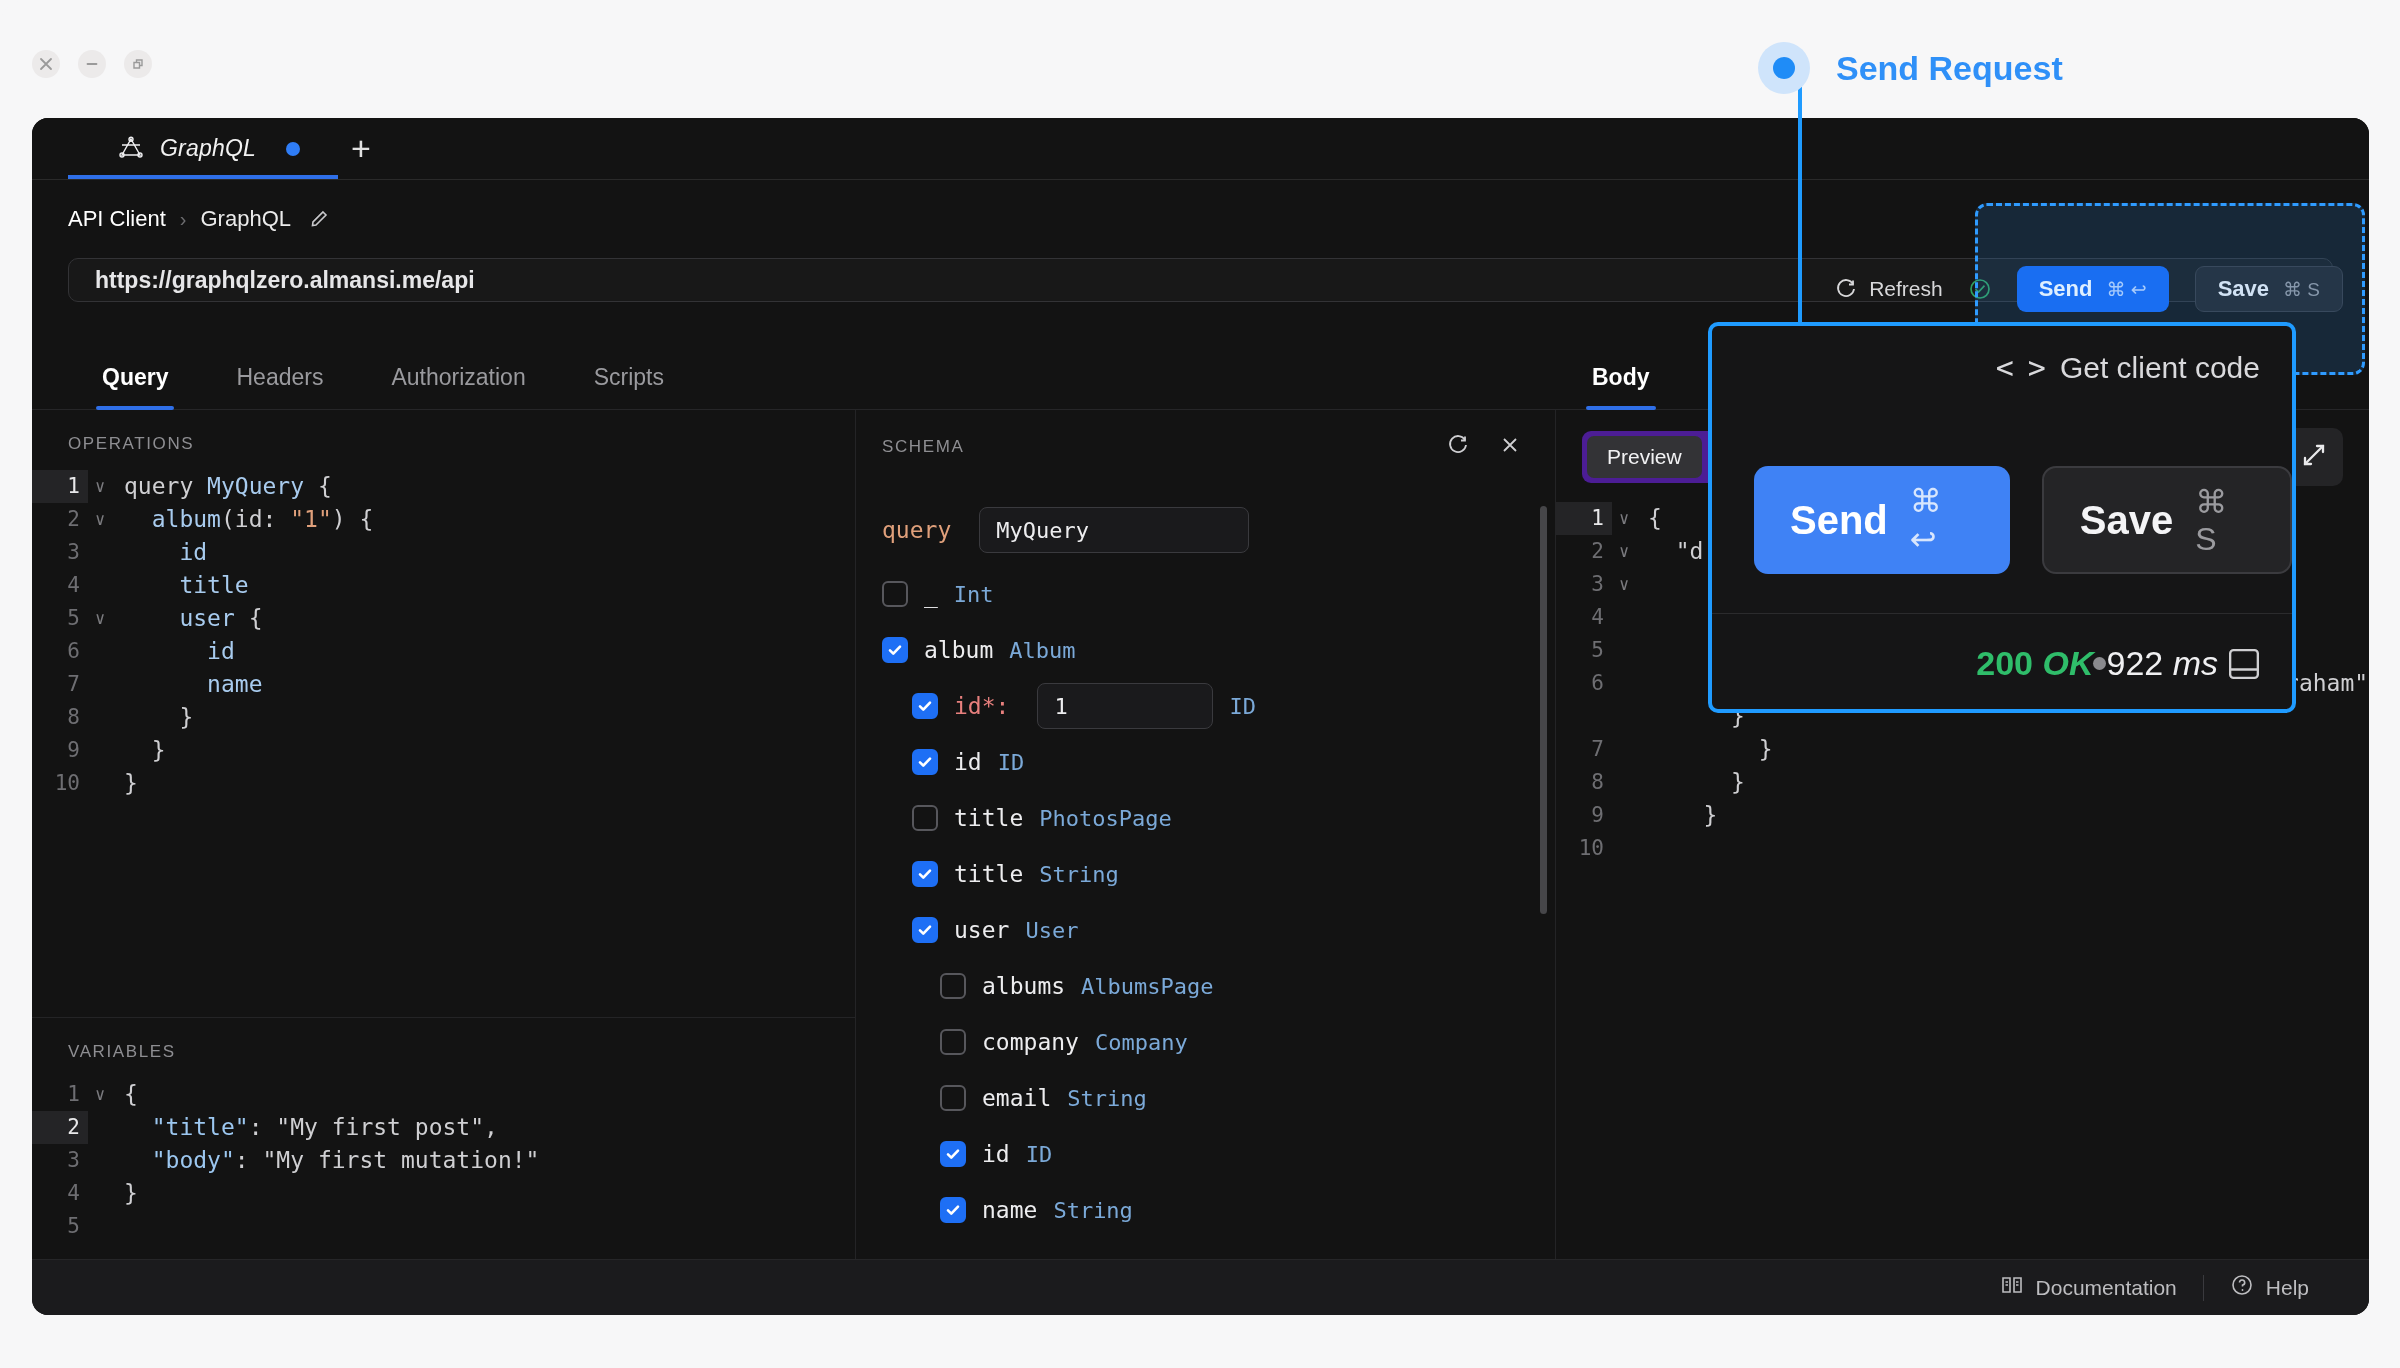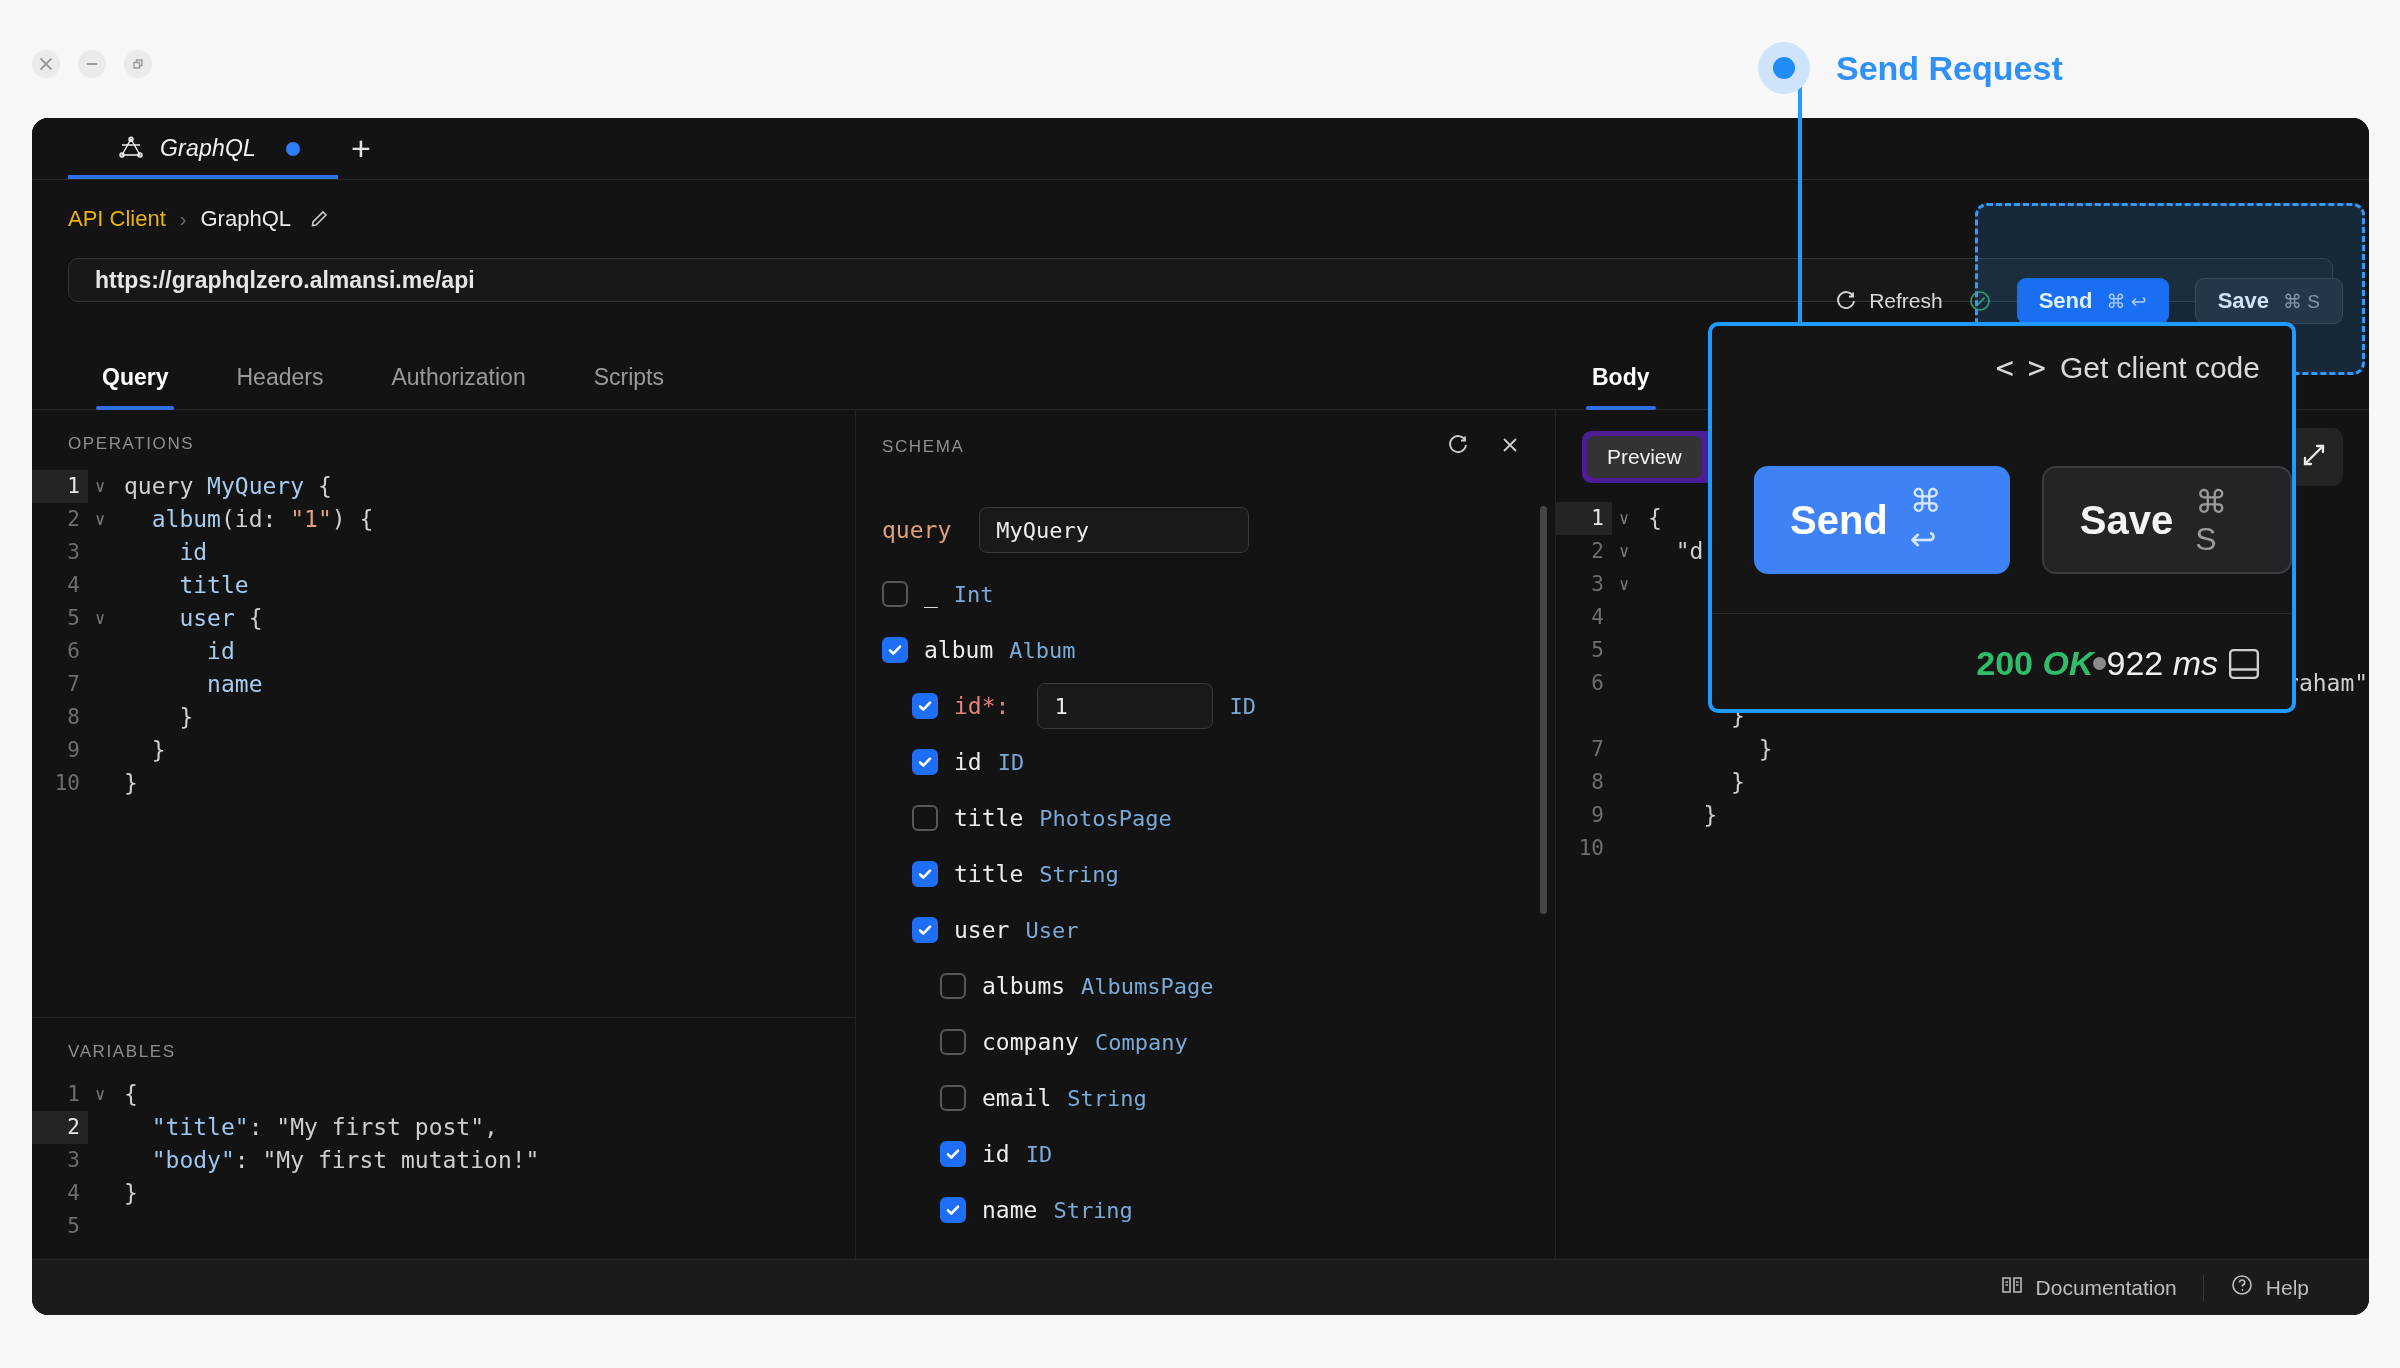--- a/index.html
+++ b/index.html
@@ -50,37 +50,37 @@
   .tab-underline {
     position: absolute; left: 36px; bottom: 0; width: 270px; height: 4px; background: #2f6fe8;
   }
   .new-tab {
     width: 54px; height: 54px; display: flex; align-items: center; justify-content: center;
     color: #e2e2e2; font-size: 34px; font-weight: 300; margin-left: 8px;
   }
 
   
   .crumbbar { height: 78px; display: flex; align-items: center; padding-left: 36px; gap: 14px; }
-  .crumb { font-size: 22px; color: #eab308; }
+  .crumb { font-size: 22px; color: #ffffff; }
   .crumb.active { color: #ebebeb; }
   .crumb-sep { font-size: 20px; color: #6d6d70; }
   .pencil { width: 20px; height: 20px; color: #c9c9cc; margin-left: 4px; }
 
   
   .urlrow { padding: 0 36px; position: relative; height: 76px; }
   .urlbox {
     height: 44px; border: 1px solid #333336; border-radius: 10px;
     background: #181818; display: flex; align-items: center;
     padding: 0 26px; position: relative; font-weight: bold;
   }
   .urlbox .url {
     font-size: 23px; color: #e6e6e8; font-family: "Liberation Sans", sans-serif;
   }
   .url-actions {
-    position: absolute; right: 26px; top: 12px; height: 62px;
+    position: absolute; right: 26px; top: 0; height: 62px;
     display: flex; align-items: center; gap: 26px;
   }
   .refresh-btn { display: flex; align-items: center; gap: 12px; color: #d8d8da; font-size: 21px; }
   .check-circle { width: 22px; height: 22px; color: #2f9e5e; }
   .btn {
     height: 46px; border-radius: 9px; display: flex; align-items: center;
     gap: 14px; padding: 0 22px; font-size: 22px; font-weight: 600;
   }
   .btn.primary { background: #1566f0; color: #fff; }
   .btn.ghost { background: #232326; color: #f0f0f2; border: 1px solid #3a3a3e; }

